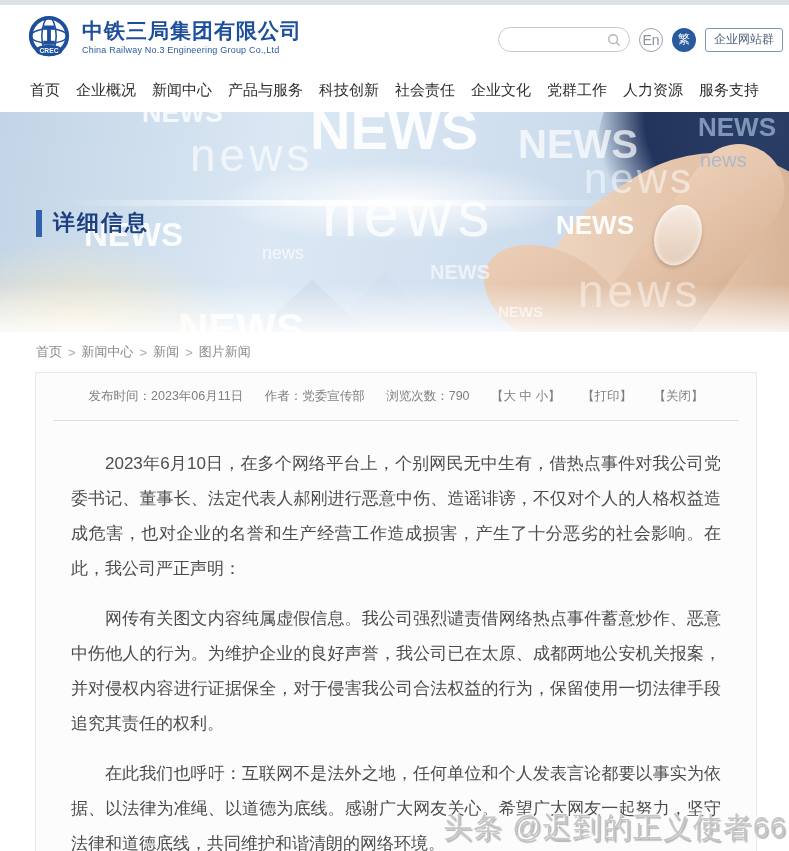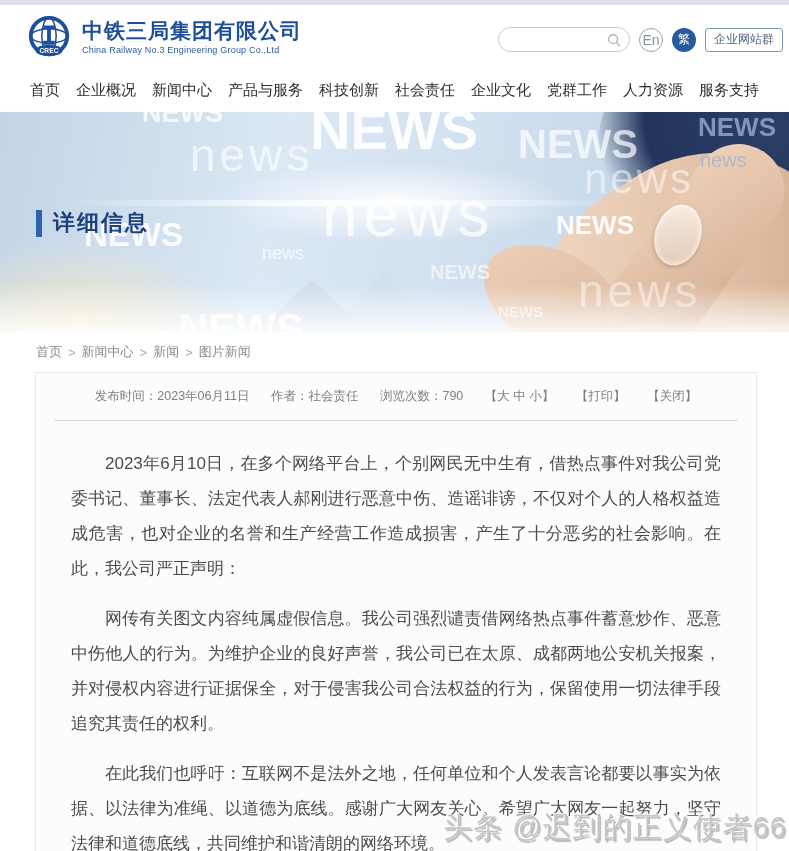--- a/index.html
+++ b/index.html
@@ -189,21 +189,21 @@
   <span class="crumb">新闻中心</span>
   <span class="crumb-sep">&gt;</span>
   <span class="crumb">新闻</span>
   <span class="crumb-sep">&gt;</span>
   <span class="crumb">图片新闻</span>
 </div>
 
 <div class="article-box">
   <div class="article-meta">
     <span>发布时间：2023年06月11日</span>
-    <span>作者：社会责任</span>
+    <span>作者：党委宣传部</span>
     <span>浏览次数：790</span>
     <span class="meta-ctrl">【大 中 小】</span>
     <span class="meta-ctrl">【打印】</span>
     <span class="meta-ctrl">【关闭】</span>
   </div>
   <hr class="meta-divider">
   <div class="article-body">
     <p>2023年6月10日，在多个网络平台上，个别网民无中生有，借热点事件对我公司党委书记、董事长、法定代表人郝刚进行恶意中伤、造谣诽谤，不仅对个人的人格权益造成危害，也对企业的名誉和生产经营工作造成损害，产生了十分恶劣的社会影响。在此，我公司严正声明：</p>
     <p>网传有关图文内容纯属虚假信息。我公司强烈谴责借网络热点事件蓄意炒作、恶意中伤他人的行为。为维护企业的良好声誉，我公司已在太原、成都两地公安机关报案，并对侵权内容进行证据保全，对于侵害我公司合法权益的行为，保留使用一切法律手段追究其责任的权利。</p>
     <p>在此我们也呼吁：互联网不是法外之地，任何单位和个人发表言论都要以事实为依据、以法律为准绳、以道德为底线。感谢广大网友关心。希望广大网友一起努力，坚守法律和道德底线，共同维护和谐清朗的网络环境。</p>

